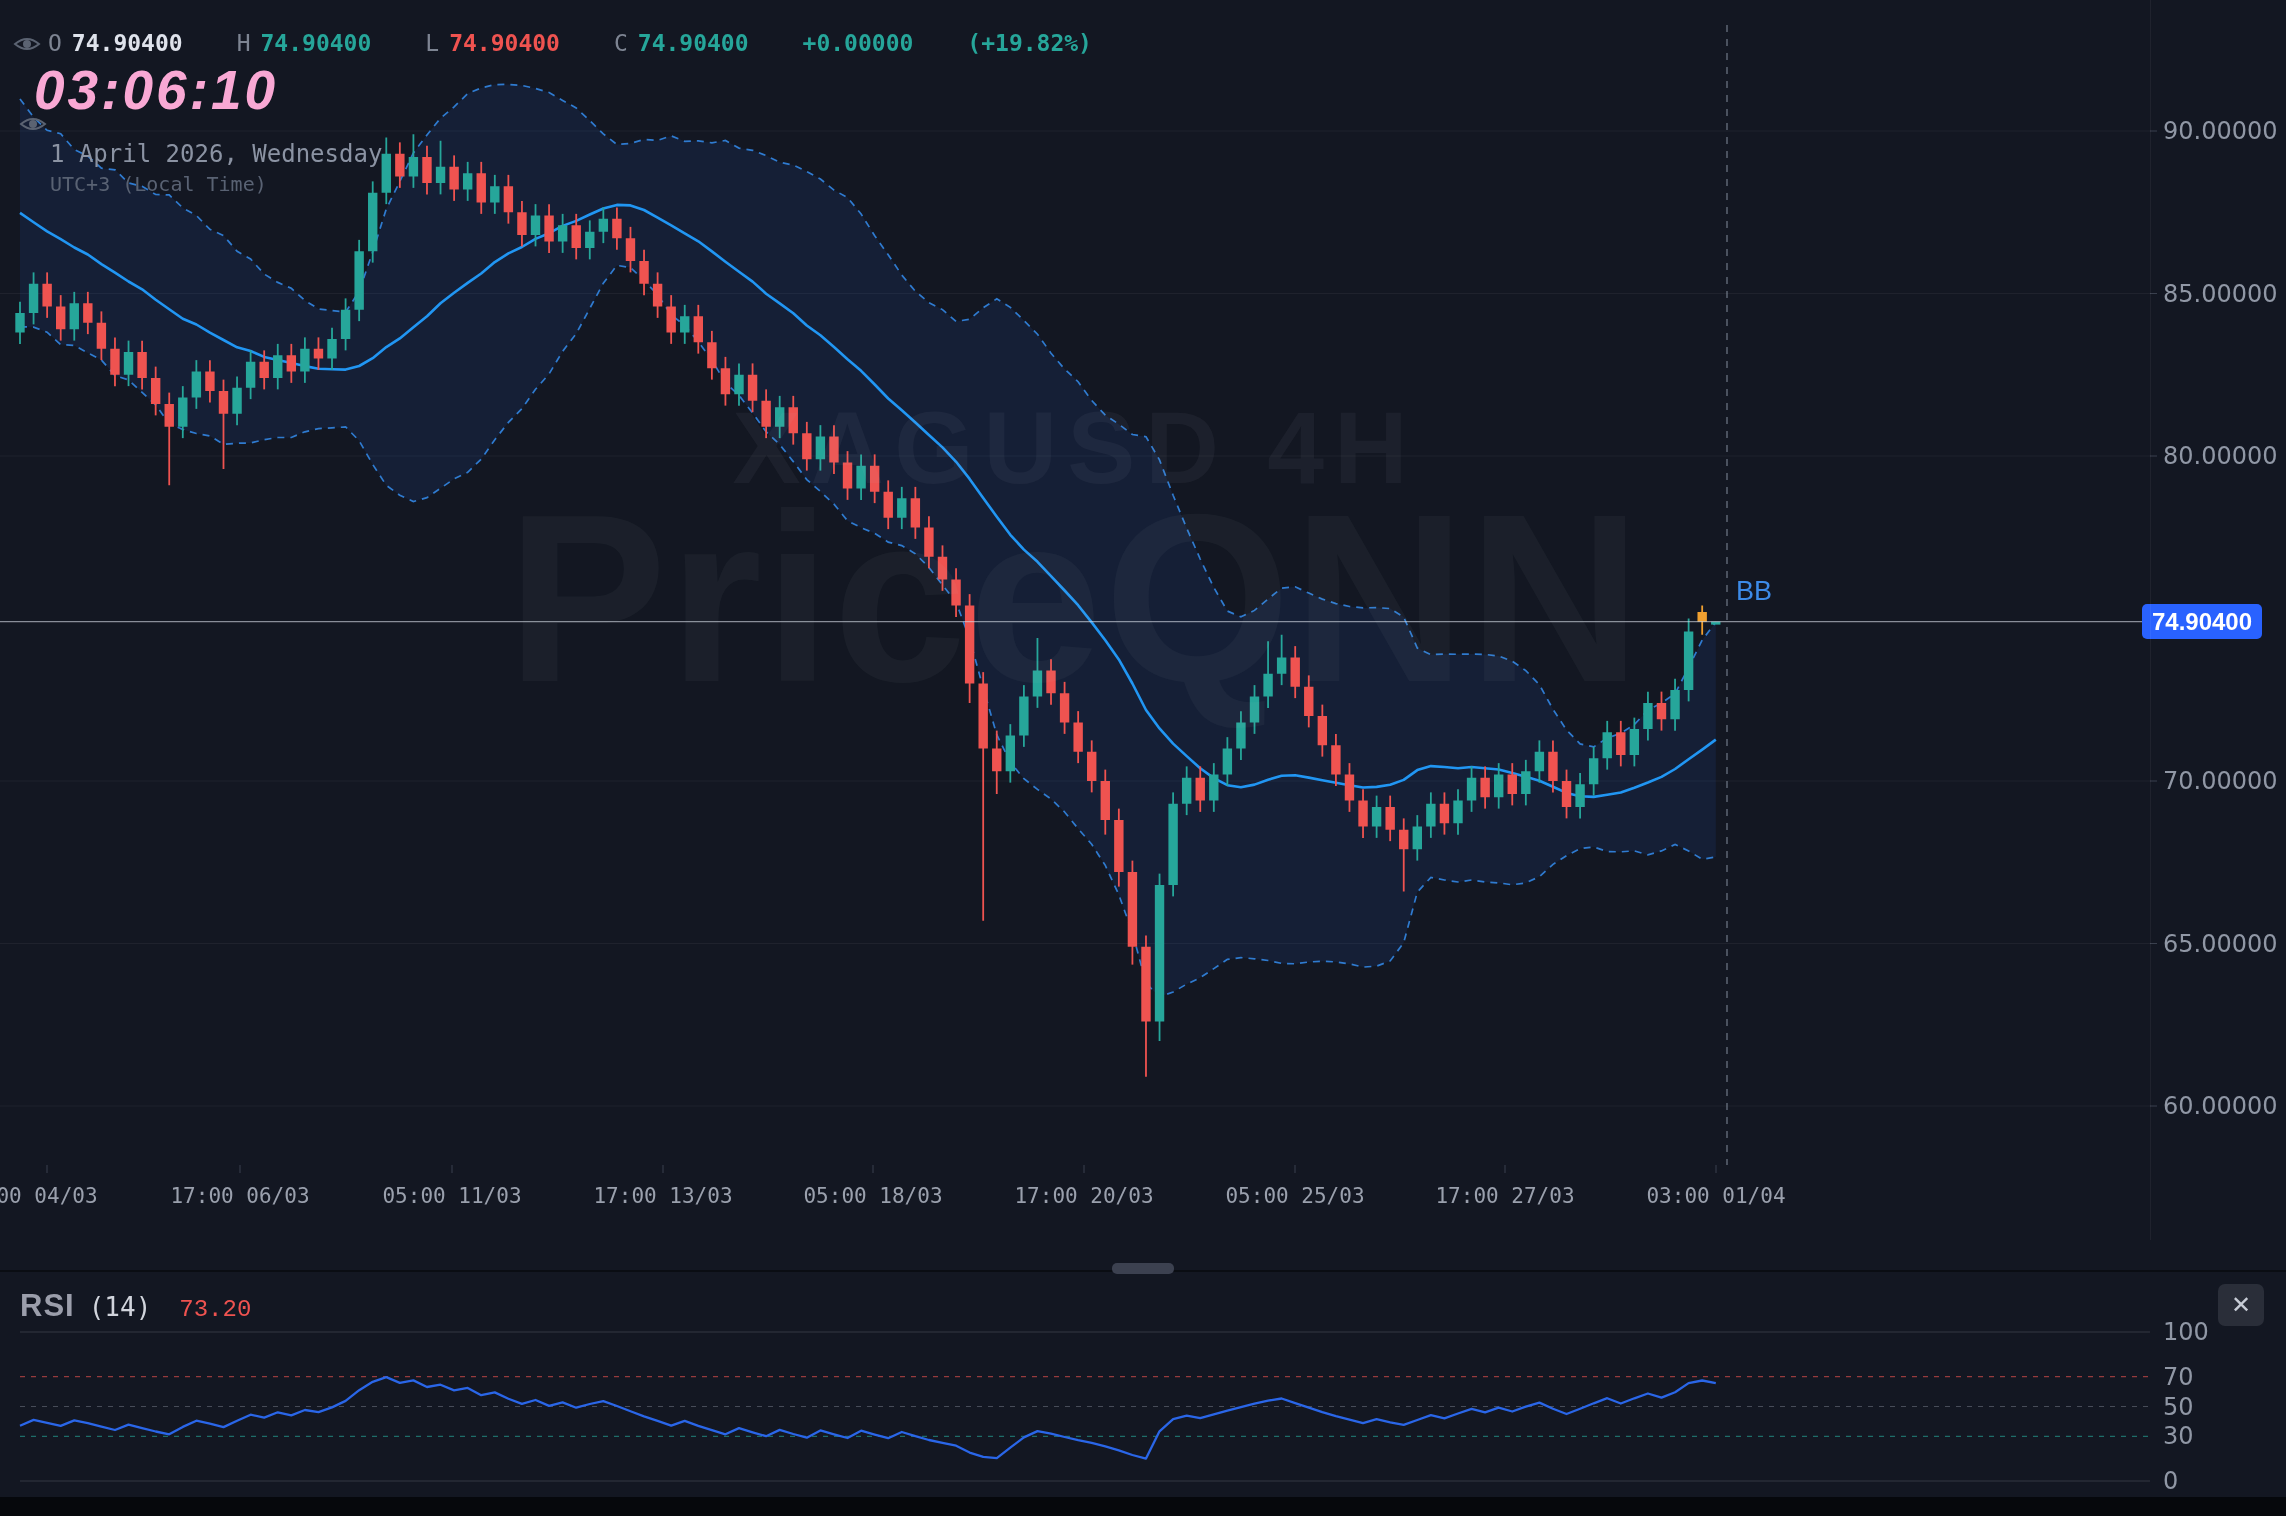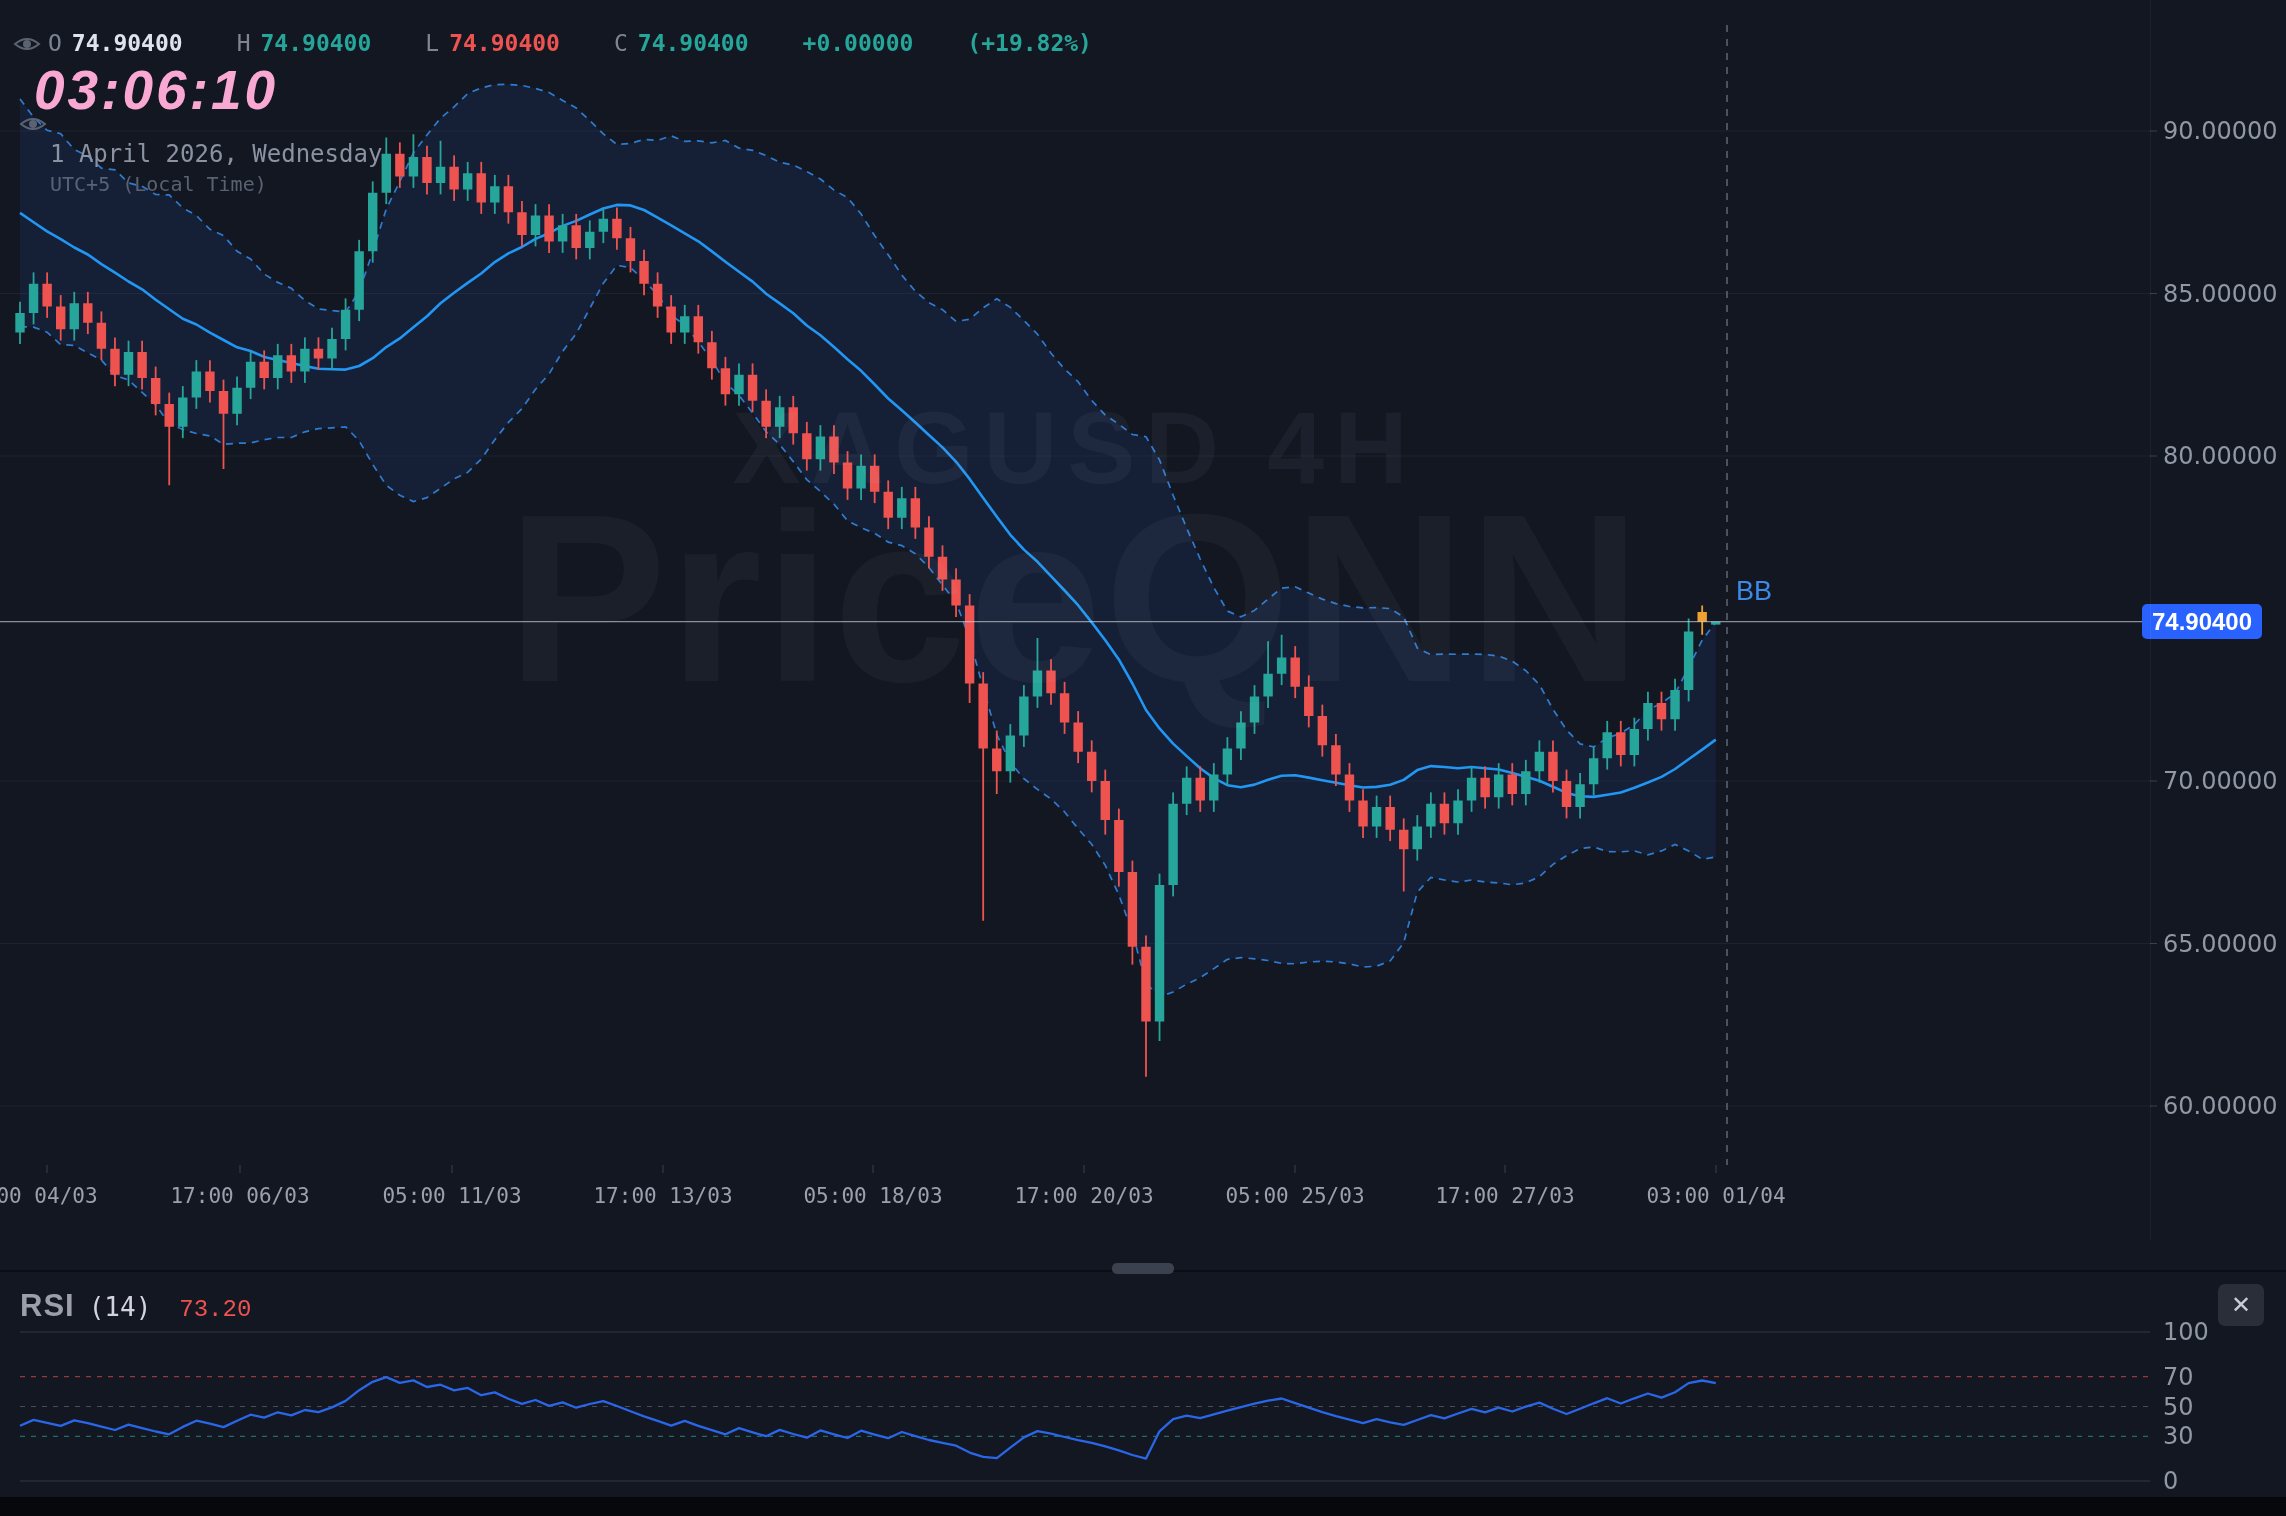--- a/index.html
+++ b/index.html
@@ -423,21 +423,21 @@
     <span class="legend-group">
       <span class="v-up">+0.00000</span>
     </span>
     <span class="legend-group">
       <span class="v-up">(+19.82%)</span>
     </span>
   </div>
 
   <div class="clock">03:06:10</div>
   <div class="date-line">1 April 2026, Wednesday</div>
-  <div class="tz-line">UTC+5 (Local Time)</div>
+  <div class="tz-line">UTC+3 (Local Time)</div>
 
   <div class="price-tag">74.90400</div>
   <div class="bb-label">BB</div>
 
   <div class="divider"></div>
   <div class="handle"></div>
   <div class="paxis-border"></div>
 
   <div class="rsi-header">
     <span class="rsi-title">RSI</span>

